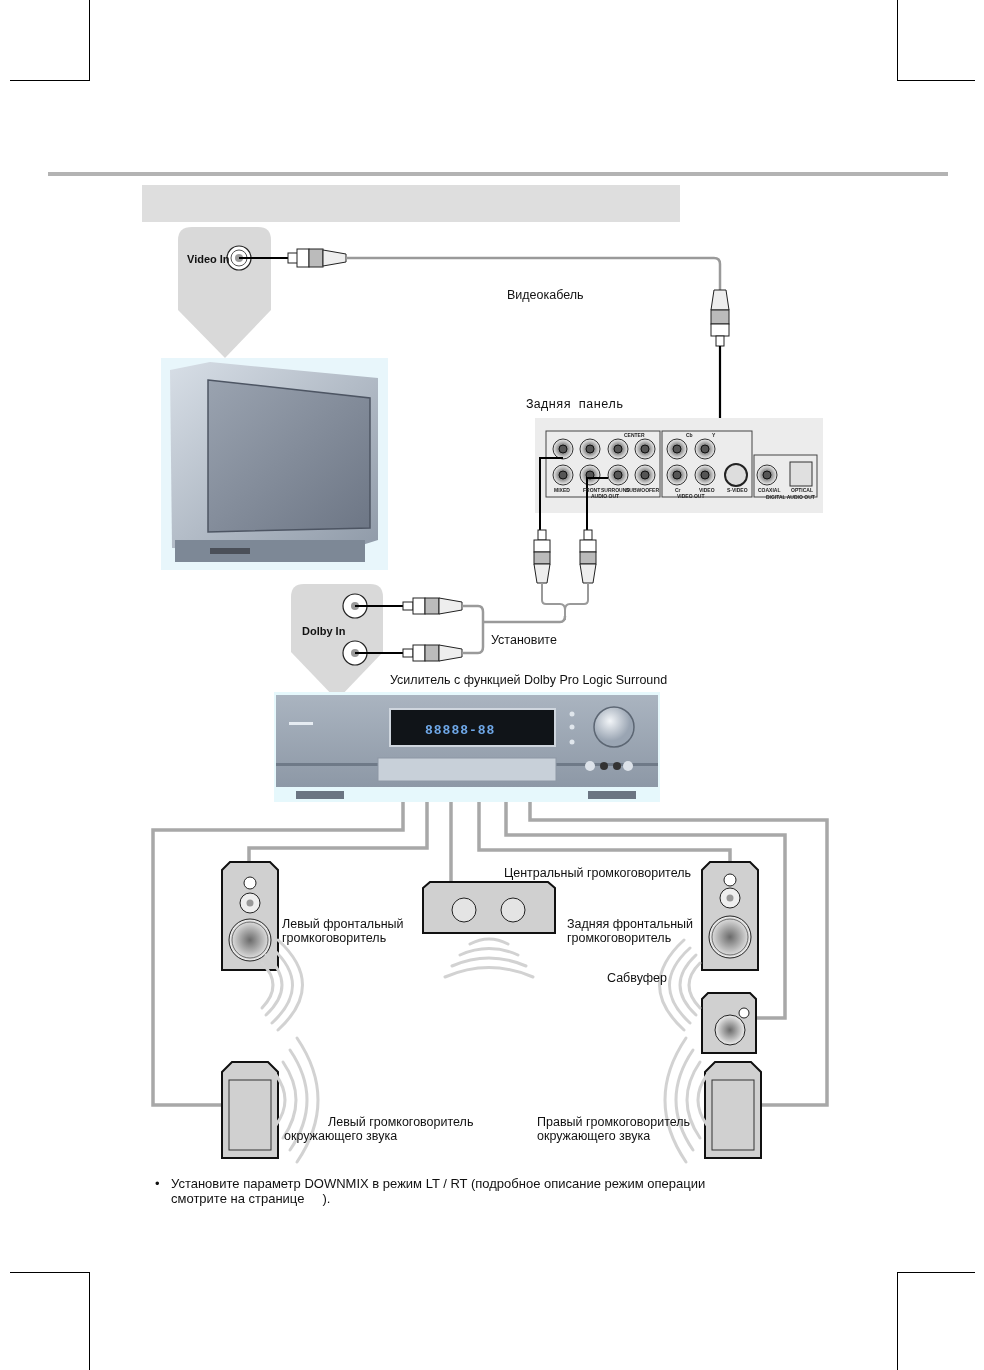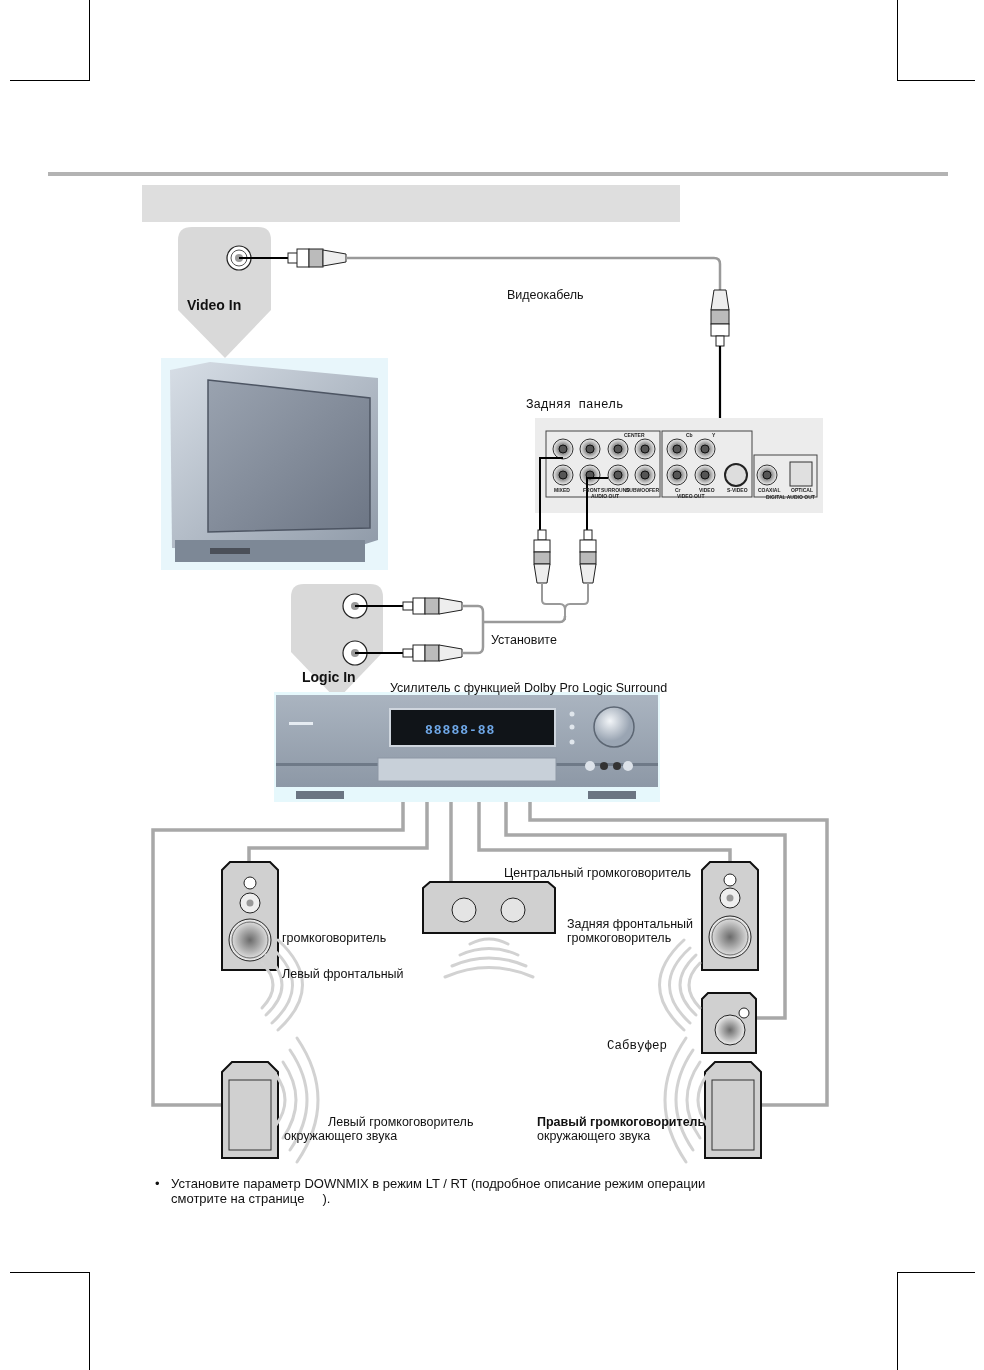--- a/index.html
+++ b/index.html
@@ -2,21 +2,21 @@
 <html><head>
 <meta charset="utf-8">
 <style>
   html, body { margin:0; padding:0; background:#ffffff; }
   body { width:984px; height:1370px; position:relative; overflow:hidden; font-family:"Liberation Sans", sans-serif; color:#111; }
   .crop { position:absolute; background:#000; }
   .rule { position:absolute; left:48px; top:172px; width:900px; height:4px; background:#b3b3b3; }
   .titlebar { position:absolute; left:142px; top:185px; width:538px; height:37px; background:#dedede; }
   svg#diagram { position:absolute; left:0; top:0; width:984px; height:1370px; }
   .lbl { position:absolute; font-size:12.5px; line-height:14px; white-space:nowrap; color:#111; }
-  .jack-lbl { position:absolute; font-size:14px; font-weight:bold; color:#111; white-space:nowrap;margin-top:44px; }
+  .jack-lbl { position:absolute; font-size:11px; font-weight:bold; color:#111; white-space:nowrap; }
   .note { position:absolute; left:155px; top:1176px; font-size:13px; line-height:15px; color:#111; }
   .note .bullet { position:absolute; left:0; top:0; }
   .note .txt { position:absolute; left:16px; top:0; white-space:nowrap; }
   .tiny { position:absolute; font-size:5px; font-weight:bold; color:#222; white-space:nowrap; }
 </style>
 </head>
 <body>
 
 <div class="crop" style="left:89px;top:0;width:1px;height:80px;"></div>
 <div class="crop" style="left:10px;top:80px;width:80px;height:1px;"></div>
@@ -257,50 +257,50 @@
       <path d="M290,1050 Q324,1100 290,1150"></path>
       <path d="M297,1038 Q339,1100 297,1162"></path>
     <path d="M707,1075 Q689,1100 707,1125"></path>
       <path d="M700,1062 Q674,1100 700,1138"></path>
       <path d="M693,1050 Q659,1100 693,1150"></path>
       <path d="M686,1038 Q644,1100 686,1162"></path>
   </g>
 </svg>
 
 <div class="jack-lbl" style="left:187px;top:253px;">Video In</div>
-<div class="jack-lbl" style="left:302px;top:625px;">Logic In</div>
+<div class="jack-lbl" style="left:302px;top:625px;">Dolby In</div>
 <div class="lbl" style="left:507px;top:242px;margin-top:46px;">Видеокабель</div>
 <div class="lbl" style="left:526px;top:398px;font-family:Liberation Mono, monospace;">Задняя панель</div>
 <div class="lbl" style="left:491px;top:633px;">Установите</div>
-<div class="lbl" style="left:390px;top:673px;margin-top:8px;">Усилитель с функцией Dolby Pro Logic Surround</div>
+<div class="lbl" style="left:390px;top:673px;">Усилитель с функцией Dolby Pro Logic Surround</div>
 
 <div class="tiny" style="left:591px;top:493px;">AUDIO OUT</div>
 <div class="tiny" style="left:677px;top:493px;">VIDEO OUT</div>
 <div class="tiny" style="left:766px;top:494px;">DIGITAL AUDIO OUT</div>
 <div class="tiny" style="left:554px;top:487px;">MIXED</div>
 <div class="tiny" style="left:583px;top:487px;">FRONT</div>
 <div class="tiny" style="left:601px;top:487px;">SURROUND</div>
 <div class="tiny" style="left:626px;top:487px;">SUBWOOFER</div>
 <div class="tiny" style="left:624px;top:432px;">CENTER</div>
 <div class="tiny" style="left:686px;top:432px;">Cb</div>
 <div class="tiny" style="left:712px;top:432px;">Y</div>
 <div class="tiny" style="left:675px;top:487px;">Cr</div>
 <div class="tiny" style="left:699px;top:487px;">VIDEO</div>
 <div class="tiny" style="left:727px;top:487px;">S-VIDEO</div>
 <div class="tiny" style="left:758px;top:487px;">COAXIAL</div>
 <div class="tiny" style="left:791px;top:487px;">OPTICAL</div>
 
 <div class="lbl" style="left:460px;top:866px;margin-left:44px;">Центральный громкоговоритель</div>
-<div class="lbl" style="left:282px;top:967px;">Левый фронтальный</div>
+<div class="lbl" style="left:282px;top:917px;">Левый фронтальный</div>
 <div class="lbl" style="left:282px;top:931px;">громкоговоритель</div>
 <div class="lbl" style="left:567px;top:917px;">Задняя фронтальный</div>
 <div class="lbl" style="left:567px;top:931px;">громкоговоритель</div>
-<div class="lbl" style="left:607px;top:1039px;font-family:Liberation Mono, monospace;">Сабвуфер</div>
+<div class="lbl" style="left:607px;top:971px;">Сабвуфер</div>
 <div class="lbl" style="left:284px;top:1115px;margin-left:44px;">Левый громкоговоритель</div>
 <div class="lbl" style="left:284px;top:1129px;">окружающего звука</div>
-<div class="lbl" style="left:537px;top:1115px;font-weight:bold;">Правый громкоговоритель</div>
+<div class="lbl" style="left:537px;top:1115px;">Правый громкоговоритель</div>
 <div class="lbl" style="left:537px;top:1129px;">окружающего звука</div>
 
 <div class="note">
   <span class="bullet">•</span>
   <span class="txt">Установите параметр DOWNMIX в режим LT / RT (подробное описание режим операции</span>
   <span class="txt" style="top:15px;white-space:pre;">смотрите на странице     ).</span>
 </div>
 
 </body></html>

